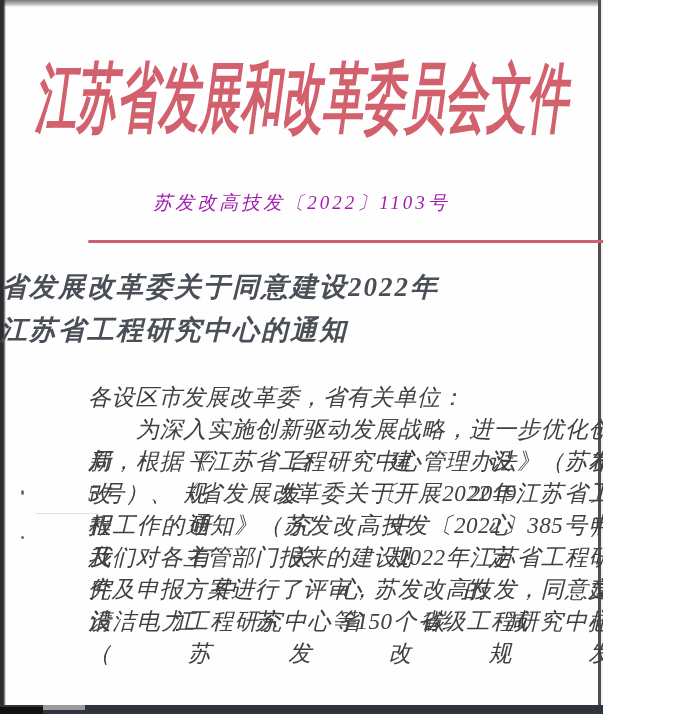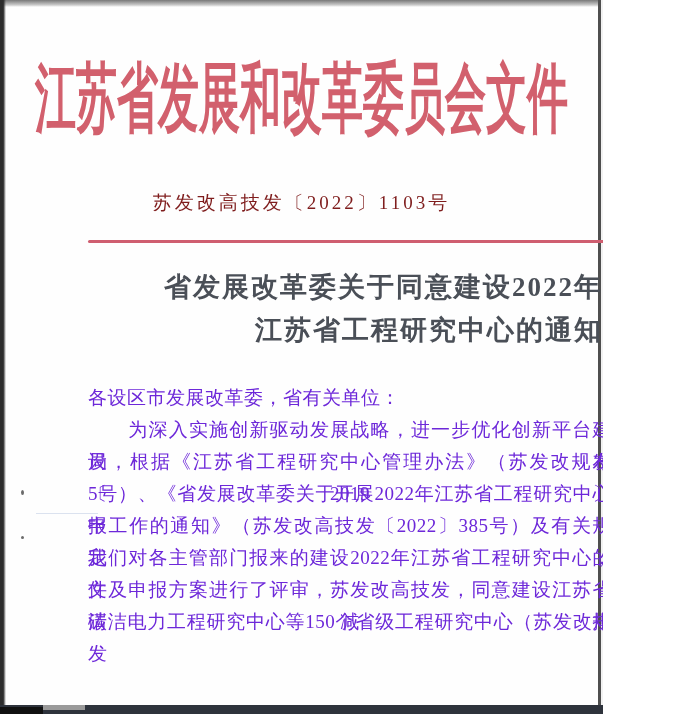--- a/index.html
+++ b/index.html
@@ -8,20 +8,21 @@
     font-family: "Liberation Serif", "DejaVu Serif", serif;
     background: #ffffff;
     overflow: hidden;
   }
   .page {
     position: relative;
     width: 603px;
     height: 714px;
     background: #fefefe;
     overflow: hidden;
+    font-style: italic;
   }
   
   .edge-top {
     position: absolute; top: 0; left: 0; width: 100%; height: 7px;
     background: linear-gradient(to bottom, #787878, #c9c9c9 70%, rgba(255,255,255,0));
   }
   .edge-left {
     position: absolute; top: 0; left: 0; width: 6px; height: 100%;
     background: linear-gradient(to right, #2d2d2d 55%, rgba(255,255,255,0));
   }
@@ -70,51 +71,51 @@
     letter-spacing: 0px;
     white-space: nowrap;
   }
   .doc-number {
     position: absolute;
     top: 190px;
     left: 0;
     width: 100%;
     text-align: center;
     font-size: 19px;
-    color: #7f1d1d;
+    color: #a21caf;
     letter-spacing: 3px;
   }
   .red-divider {
     position: absolute;
     top: 240px;
     left: 88px;
     width: 522px;
     height: 3px;
     background: #cf5e70;
     border-radius: 2px;
   }
   .doc-title {
     position: absolute;
     top: 266px;
     left: 0;
     width: 100%;
-    text-align: right;
+    text-align: left;
     font-size: 27px;
     font-weight: bold;
     color: #4a4f57;
     line-height: 43px;
     letter-spacing: 2px;
   }
   .body-block {
     position: absolute;
     top: 382px;
     left: 88px;
     width: 524px;
-    font-size: 19px;
-    color: #6d28d9;
+    font-size: 23px;
+    color: #404040;
     letter-spacing: 0.5px;
   }
   .body-line {
     line-height: 32px;
     height: 32px;
     white-space: nowrap;
     overflow: visible;
     text-align: left;
   }
   .body-line.fill {

